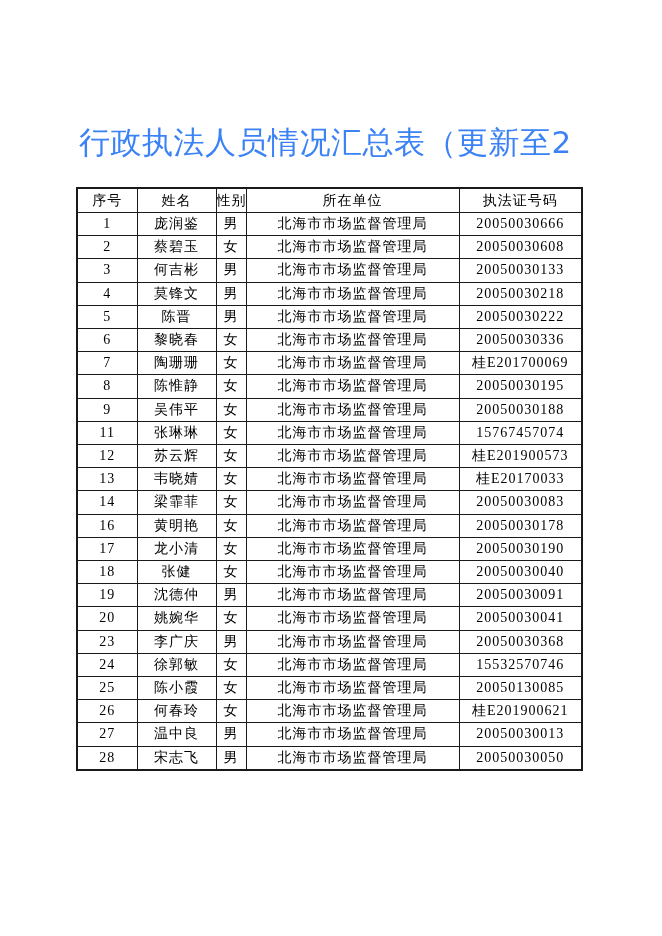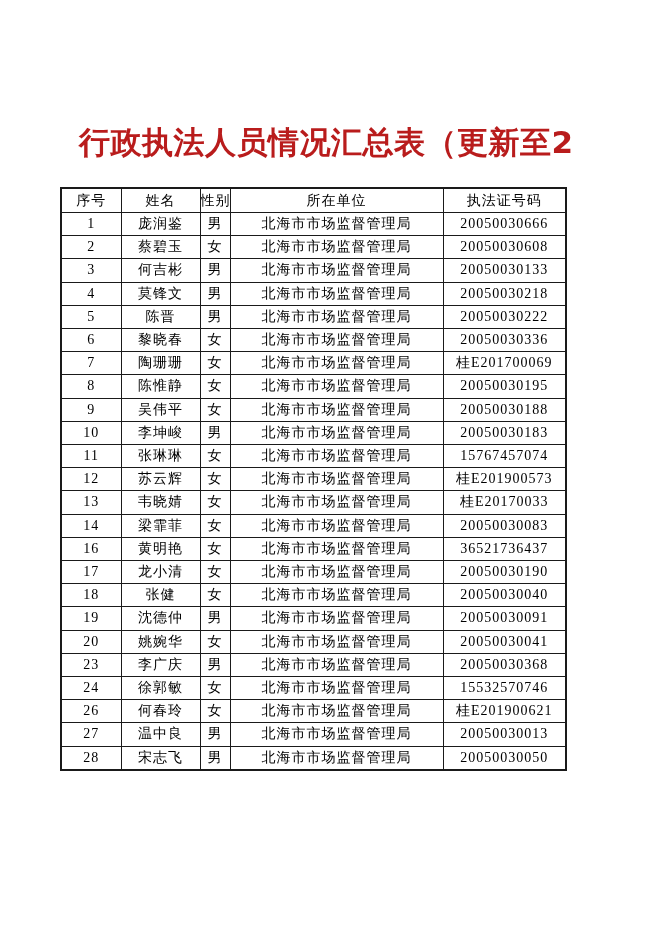--- a/index.html
+++ b/index.html
@@ -15,28 +15,28 @@
     overflow: hidden;
     font-family: "Liberation Serif", "DejaVu Serif", serif;
     color: #000000;
   }
   .doc-title {
     position: absolute;
     left: 79px;
     top: 122px;
     font-family: "DejaVu Sans", "Liberation Sans", sans-serif;
     font-size: 31px;
-    font-weight: 700;
+    font-weight: 400;
     letter-spacing: 0.5px;
     white-space: nowrap;
-    color: #b91c1c;
+    color: #3b82f6;
   }
   table.summary-table {
     position: absolute;
-    left: 60px;
+    left: 76px;
     top: 187px;
     width: 505px;
     border-collapse: collapse;
     table-layout: fixed;
     border: 2px solid #1a1a1a;
     font-family: "Liberation Serif", "DejaVu Serif", serif;
   }
   .summary-table col.c-no   { width: 60px; }
   .summary-table col.c-name { width: 79px; }
   .summary-table col.c-sex  { width: 30px; }
@@ -143,27 +143,20 @@
           <td>20050030195</td>
         </tr>
         <tr>
           <td>9</td>
           <td>吴伟平</td>
           <td>女</td>
           <td>北海市市场监督管理局</td>
           <td>20050030188</td>
         </tr>
         <tr>
-          <td>10</td>
-          <td>李坤峻</td>
-          <td>男</td>
-          <td>北海市市场监督管理局</td>
-          <td>20050030183</td>
-        </tr>
-        <tr>
           <td>11</td>
           <td>张琳琳</td>
           <td>女</td>
           <td>北海市市场监督管理局</td>
           <td>15767457074</td>
         </tr>
         <tr>
           <td>12</td>
           <td>苏云辉</td>
           <td>女</td>
@@ -182,21 +175,21 @@
           <td>梁霏菲</td>
           <td>女</td>
           <td>北海市市场监督管理局</td>
           <td>20050030083</td>
         </tr>
         <tr>
           <td>16</td>
           <td>黄明艳</td>
           <td>女</td>
           <td>北海市市场监督管理局</td>
-          <td>36521736437</td>
+          <td>20050030178</td>
         </tr>
         <tr>
           <td>17</td>
           <td>龙小清</td>
           <td>女</td>
           <td>北海市市场监督管理局</td>
           <td>20050030190</td>
         </tr>
         <tr>
           <td>18</td>
@@ -227,20 +220,27 @@
           <td>20050030368</td>
         </tr>
         <tr>
           <td>24</td>
           <td>徐郭敏</td>
           <td>女</td>
           <td>北海市市场监督管理局</td>
           <td>15532570746</td>
         </tr>
         <tr>
+          <td>25</td>
+          <td>陈小霞</td>
+          <td>女</td>
+          <td>北海市市场监督管理局</td>
+          <td>20050130085</td>
+        </tr>
+        <tr>
           <td>26</td>
           <td>何春玲</td>
           <td>女</td>
           <td>北海市市场监督管理局</td>
           <td>桂E201900621</td>
         </tr>
         <tr>
           <td>27</td>
           <td>温中良</td>
           <td>男</td>

